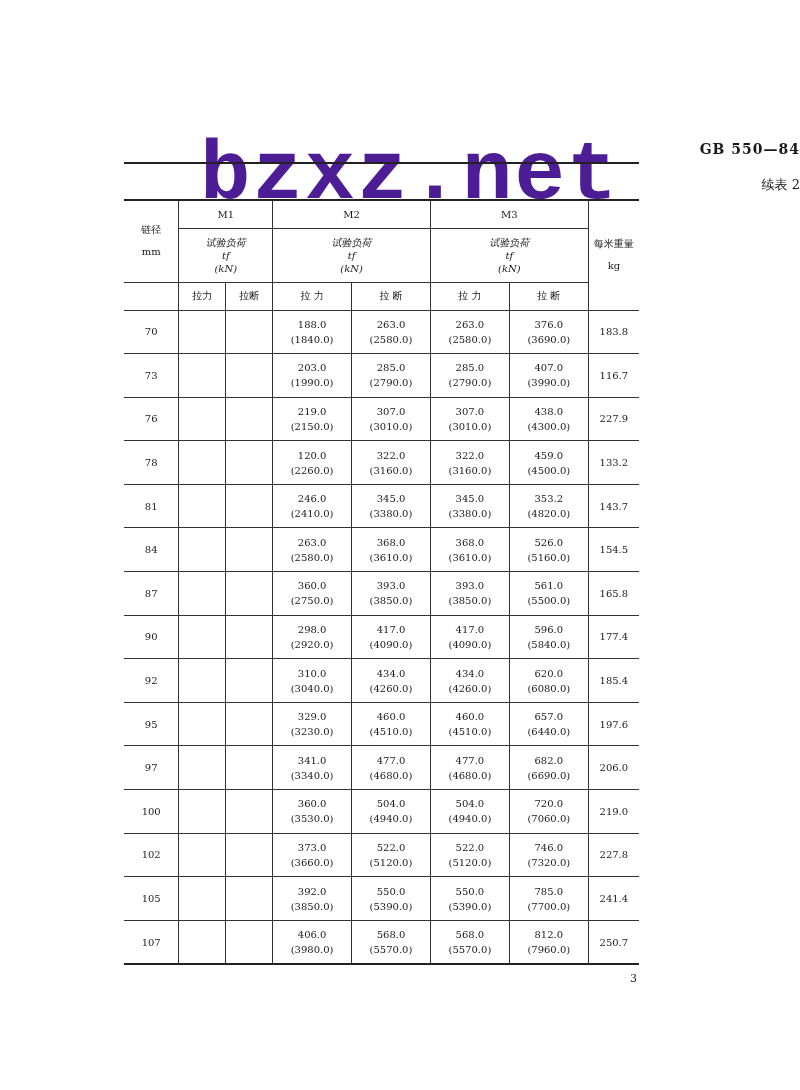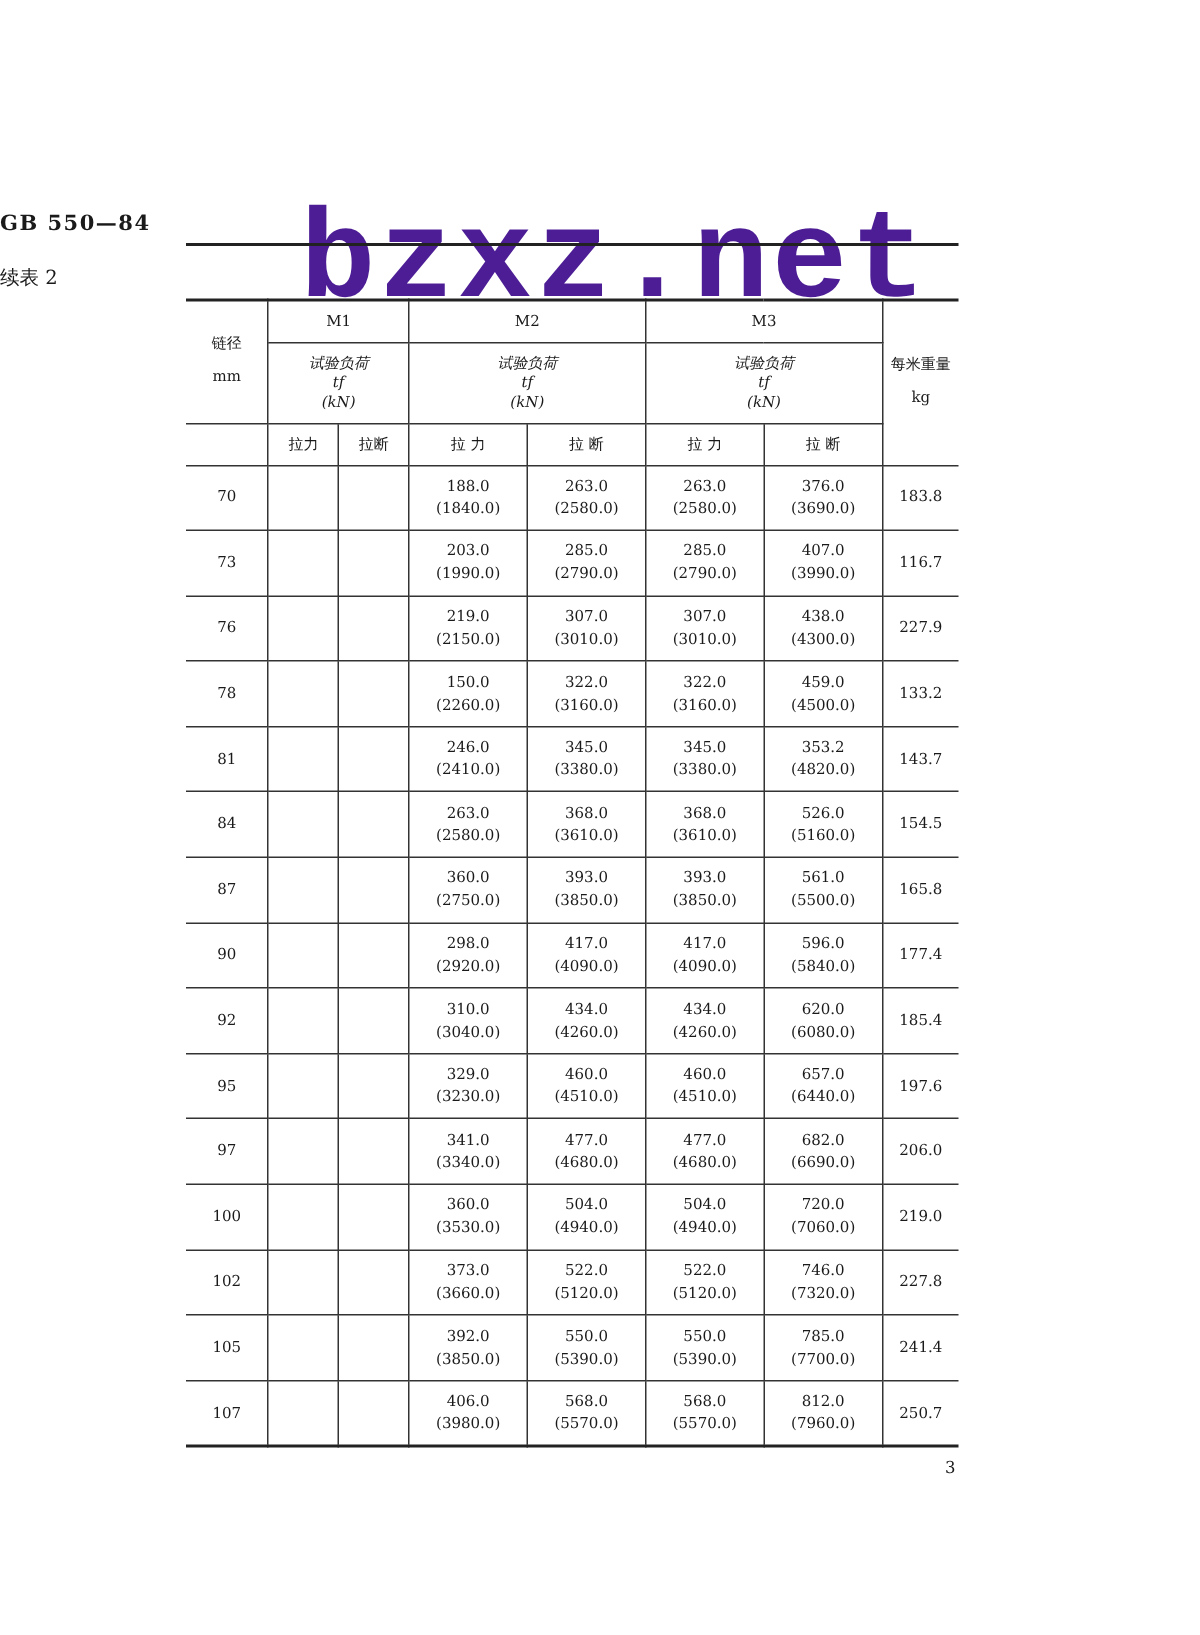--- a/index.html
+++ b/index.html
@@ -1,23 +1,23 @@
 <!DOCTYPE html>
 <html><head>
 <meta charset="utf-8">
 <style>
   html, body { margin: 0; padding: 0; background: #ffffff; }
   body { width: 800px; height: 1090px; position: relative; overflow: hidden;
          font-family: "DejaVu Serif", serif; color: #1a1a1a; }
   .watermark { position: absolute; left: 200px; top: 128px; font-family: Liberation Mono, monospace;
                font-size: 84px; font-weight: bold; color: #4c1d95; letter-spacing: 2px; z-index: 0; }
-  .std-header { position: absolute; top: 141px; left: 0; width: 800px; text-align: left;
+  .std-header { position: absolute; top: 141px; left: 0; width: 800px; text-align: right;
                 font-size: 14px; font-weight: bold; letter-spacing: 1px; z-index: 1; }
   .top-rule { position: absolute; left: 124px; width: 515px; top: 162px; height: 2px; background: #222; z-index: 1; }
-  .table-title { position: absolute; top: 176px; left: 0; width: 800px; text-align: left; font-size: 13px; z-index: 1; }
+  .table-title { position: absolute; top: 176px; left: 0; width: 800px; text-align: right; font-size: 13px; z-index: 1; }
   table { position: absolute; left: 124px; top: 199px; width: 515px; border-collapse: collapse; z-index: 1;
           font-size: 10px; }
   td, th { border: 1px solid #333; text-align: center; padding: 0; font-weight: normal; }
   table { border-top: 2px solid #222; border-bottom: 2px solid #222; }
   tr > *:first-child { border-left: none; }
   tr > *:last-child { border-right: none; }
   .h1 { height: 28px; }
   .h2 { height: 54px; line-height: 13px; font-style: italic; }
   .h3 { height: 28px; }
   .row td { height: 42.6px; line-height: 15px; }
@@ -183,21 +183,21 @@
         <td>
           <div>78</div>
         </td>
         <td>
           <div></div>
         </td>
         <td>
           <div></div>
         </td>
         <td>
-          <div>150.0</div>
+          <div>120.0</div>
           <div>(2260.0)</div>
         </td>
         <td>
           <div>322.0</div>
           <div>(3160.0)</div>
         </td>
         <td>
           <div>322.0</div>
           <div>(3160.0)</div>
         </td>

